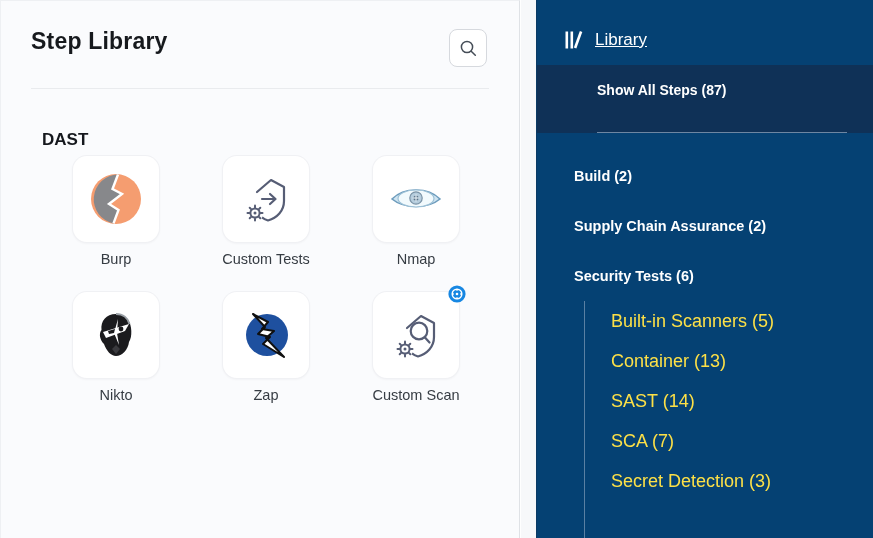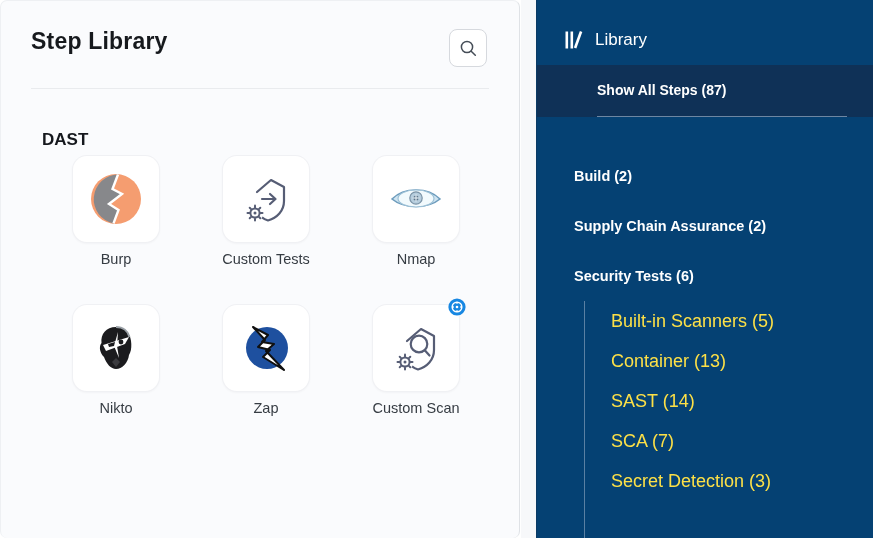--- a/index.html
+++ b/index.html
@@ -2,46 +2,46 @@
 <html><head>
 <meta charset="utf-8">
 <style>
   html,body{margin:0;padding:0;background:#fff;}
   .page{position:relative;width:873px;height:538px;overflow:hidden;
         font-family:"Liberation Sans", sans-serif;background:#fff;}
 
   
   .panel{position:absolute;left:0;top:0;width:520px;height:538px;
          background:#fafbfd;border-right:1px solid #dfe2e6;
-         border-top:1px solid #eef0f3;border-left:1px solid #eef0f3;box-sizing:border-box;border-radius:7px;}
+         border-top:1px solid #eef0f3;border-left:1px solid #eef0f3;box-sizing:border-box;}
   .panel-gap{position:absolute;left:521px;top:0;width:15px;height:538px;background:#f7f8fa;}
   .page-title{position:absolute;left:30px;top:27px;margin:0;
               font-size:23px;font-weight:700;color:#16191d;letter-spacing:.2px;}
   .search-btn{position:absolute;right:32px;top:28px;width:38px;height:38px;
               background:#fff;border:1px solid #d6d9de;border-radius:8px;
               display:flex;align-items:center;justify-content:center;cursor:pointer;padding:0;}
   .hdr-divider{position:absolute;left:30px;right:30px;top:87px;height:1px;background:#e9ebee;}
   .section-heading{position:absolute;left:30px;top:118px;margin:11px;
                    font-size:17px;font-weight:700;color:#15181d;}
   .grid{position:absolute;left:40px;top:155px;width:450px;
-        display:grid;grid-template-columns:repeat(3,150px);row-gap:38px;}
+        display:grid;grid-template-columns:repeat(3,150px);row-gap:25px;}
   .tile-wrap{display:flex;flex-direction:column;align-items:center;cursor:pointer;}
   .tile{position:relative;width:86px;height:86px;background:#fff;border-radius:14px;
         box-shadow:0 0 0 1px #f0f1f4, 0 1px 3px rgba(25,30,40,.07);
         display:flex;align-items:center;justify-content:center;}
   .tile-label{margin-top:9px;font-size:14.5px;color:#363c43;white-space:nowrap;}
   .badge{position:absolute;top:-7px;right:-7px;width:18px;height:18px;}
 
   
   .sidebar{position:absolute;left:536px;top:0;width:337px;height:538px;
            background:#054173;border-left:1px solid #0b3a64;box-sizing:border-box;
-           overflow:hidden;color:#fff;}
+           overflow:hidden;color:#fff;text-decoration:underline;}
   .sb-header{display:flex;align-items:center;gap:11px;padding:21px 0 0 27px;height:38px;}
   .sb-title{font-size:17px;font-weight:400;color:#fff;}
-  .show-all{position:absolute;left:0;top:65px;width:100%;height:52px;
+  .show-all{position:absolute;left:0;top:65px;width:100%;height:68px;
             background:#0f3157;cursor:pointer;}
   .show-all span{position:absolute;left:60px;top:0;line-height:51px;
                  font-size:14px;font-weight:700;color:#fff;}
   .show-all-divider{position:absolute;left:60px;bottom:0;width:250px;height:1px;
                     background:rgba(173,192,211,.6);}
   .nav{position:absolute;left:0;top:117px;right:0;bottom:0;}
   .nav-item{height:50px;line-height:50px;padding-left:37px;
             font-size:14.5px;font-weight:700;color:#fff;cursor:pointer;white-space:nowrap;}
   .nav{padding-top:34px;box-sizing:border-box;}
   .subnav{margin-left:47px;margin-right:27px;border-left:1px solid rgba(160,181,202,.55);

